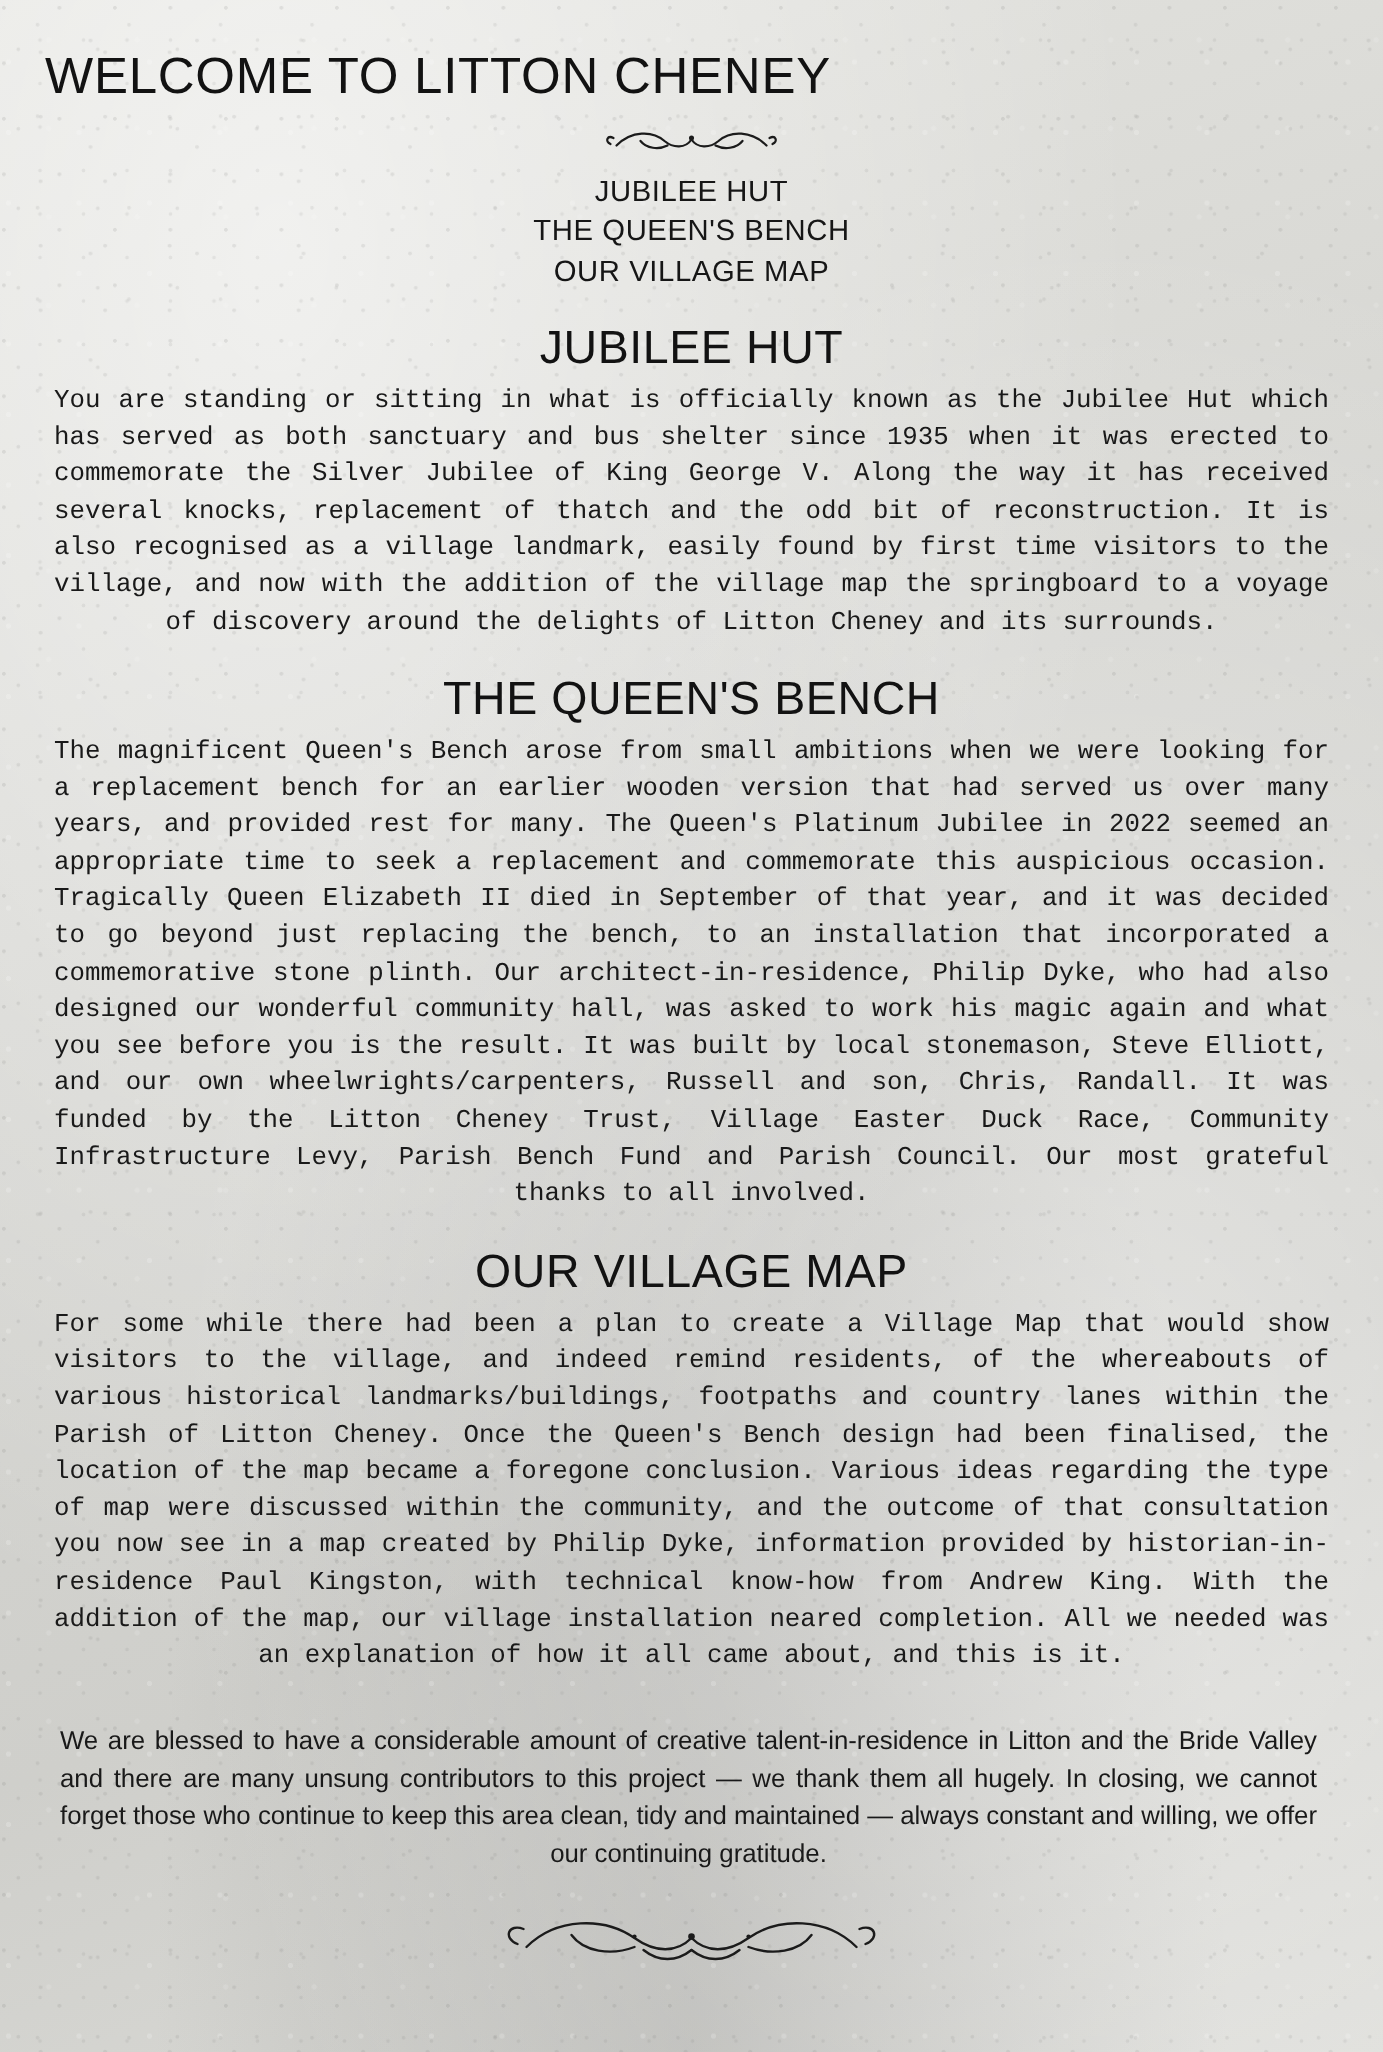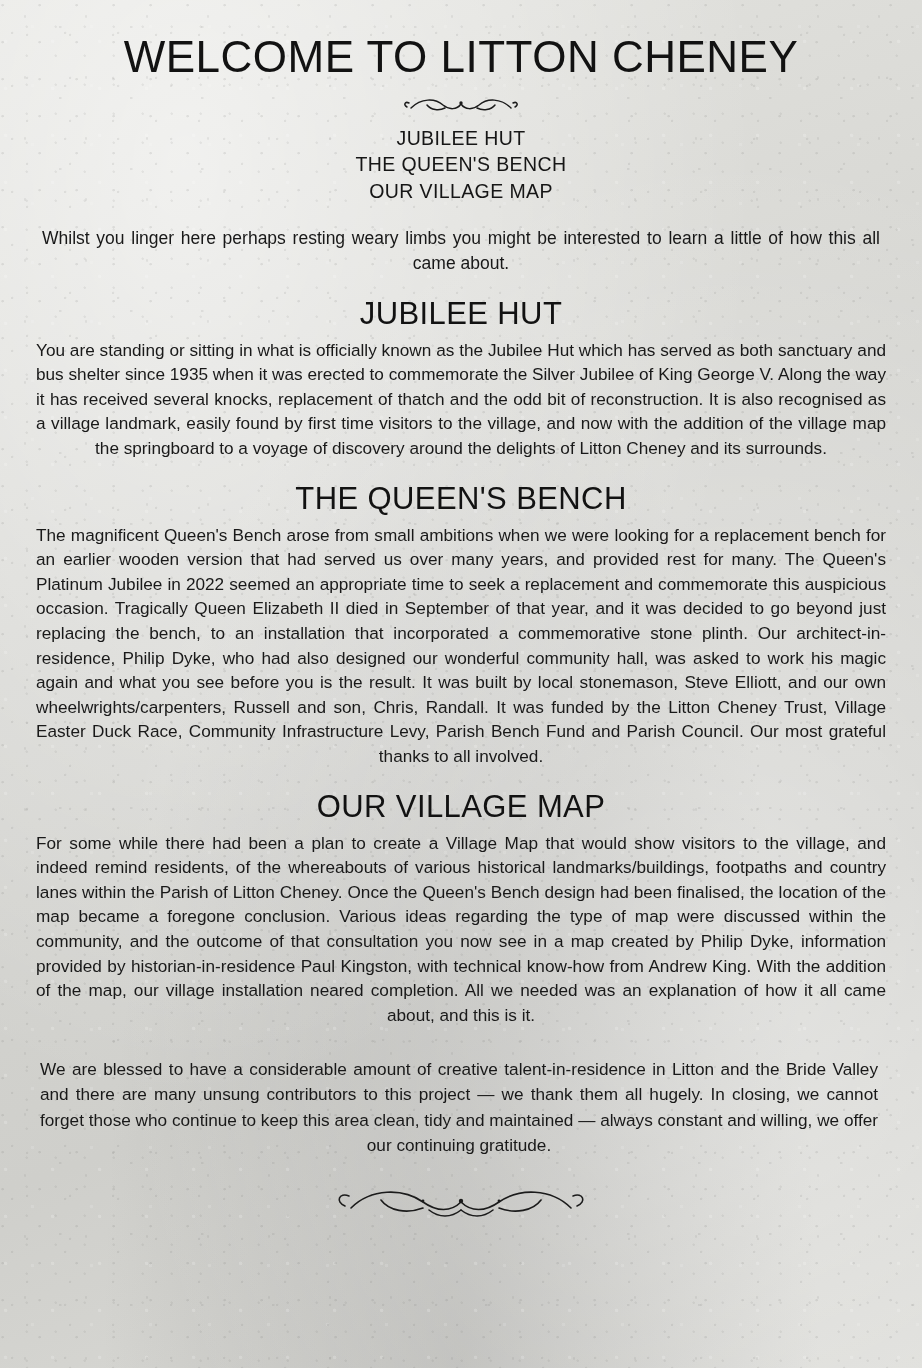--- a/index.html
+++ b/index.html
@@ -43,23 +43,23 @@
       radial-gradient(circle at 55% 45%, rgba(255,255,255,0.40) 0 1.5px, rgba(0,0,0,0) 2px);
     background-size: 37px 37px, 53px 53px, 61px 61px, 43px 43px, 71px 71px, 29px 29px, 47px 47px, 59px 59px;
   }
   .content {
     position: relative;
     z-index: 2;
   }
   h1.main-title {
     font-family: "Liberation Sans", sans-serif;
     font-weight: 400;
-    font-size: 44px;
+    font-size: 34px;
     letter-spacing: 0.5px;
-    text-align: center;
+    text-align: left;
     margin: 6px 0 0 0;
     color: #121212;
   }
   .flourish-top {
     text-align: center;
     margin: 10px 0 4px 0;
     line-height: 1;
   }
   .flourish-bottom {
     text-align: center;
@@ -91,20 +91,21 @@
     margin: 20px 0 6px 0;
     color: #121212;
   }
   .body-text {
     margin: 0 6px;
     font-size: 17.2px;
     line-height: 1.43;
     text-align: justify;
     text-align-last: center;
     color: #191919;
+    font-family: Liberation Mono, monospace;
   }
   .closing {
     margin: 30px 14px 0 10px;
     font-size: 17.2px;
     line-height: 1.46;
     text-align: justify;
     text-align-last: center;
     color: #191919;
   }
   .flourish svg { display: inline-block; }
@@ -135,21 +136,20 @@
         </g>
       </svg>
     </div>
 
     <div class="subtitle-block">
       <div>JUBILEE HUT</div>
       <div>THE QUEEN'S BENCH</div>
       <div>OUR VILLAGE MAP</div>
     </div>
 
-    <p class="intro">Whilst you linger here perhaps resting weary limbs you might be interested to learn a little of how this all came about.</p>
 
     <div class="sec">
       <h2 class="section-title">JUBILEE HUT</h2>
       <p class="body-text">You are standing or sitting in what is officially known as the Jubilee Hut which has served as both sanctuary and bus shelter since 1935 when it was erected to commemorate the Silver Jubilee of King George V. Along the way it has received several knocks, replacement of thatch and the odd bit of reconstruction. It is also recognised as a village landmark, easily found by first time visitors to the village, and now with the addition of the village map the springboard to a voyage of discovery around the delights of Litton Cheney and its surrounds.</p>
     </div>
 
     <div class="sec">
       <h2 class="section-title">THE QUEEN'S BENCH</h2>
       <p class="body-text">The magnificent Queen's Bench arose from small ambitions when we were looking for a replacement bench for an earlier wooden version that had served us over many years, and provided rest for many. The Queen's Platinum Jubilee in 2022 seemed an appropriate time to seek a replacement and commemorate this auspicious occasion. Tragically Queen Elizabeth II died in September of that year, and it was decided to go beyond just replacing the bench, to an installation that incorporated a commemorative stone plinth. Our architect-in-residence, Philip Dyke, who had also designed our wonderful community hall, was asked to work his magic again and what you see before you is the result. It was built by local stonemason, Steve Elliott, and our own wheelwrights/carpenters, Russell and son, Chris, Randall. It was funded by the Litton Cheney Trust, Village Easter Duck Race, Community Infrastructure Levy, Parish Bench Fund and Parish Council. Our most grateful thanks to all involved.</p>
     </div>

